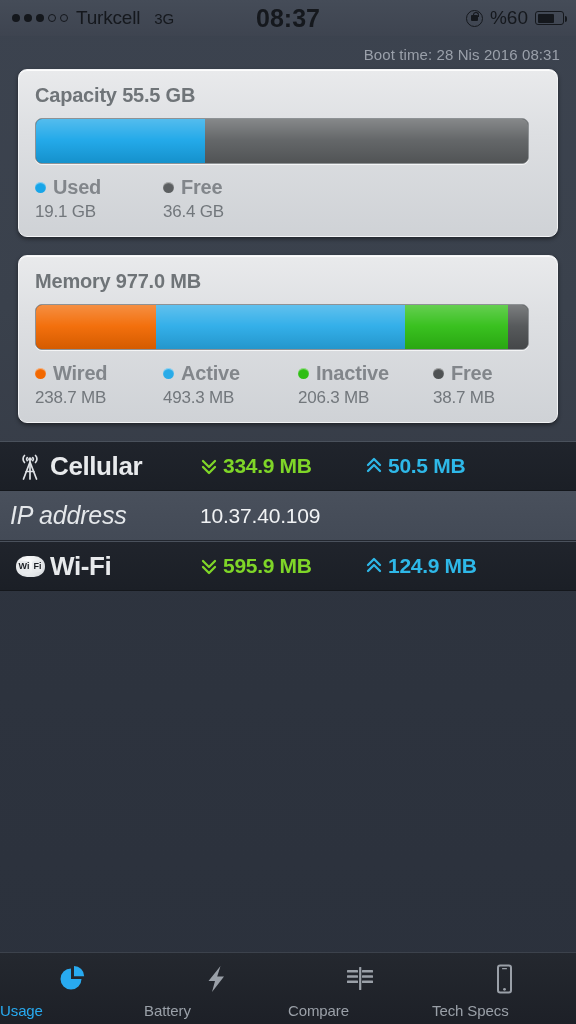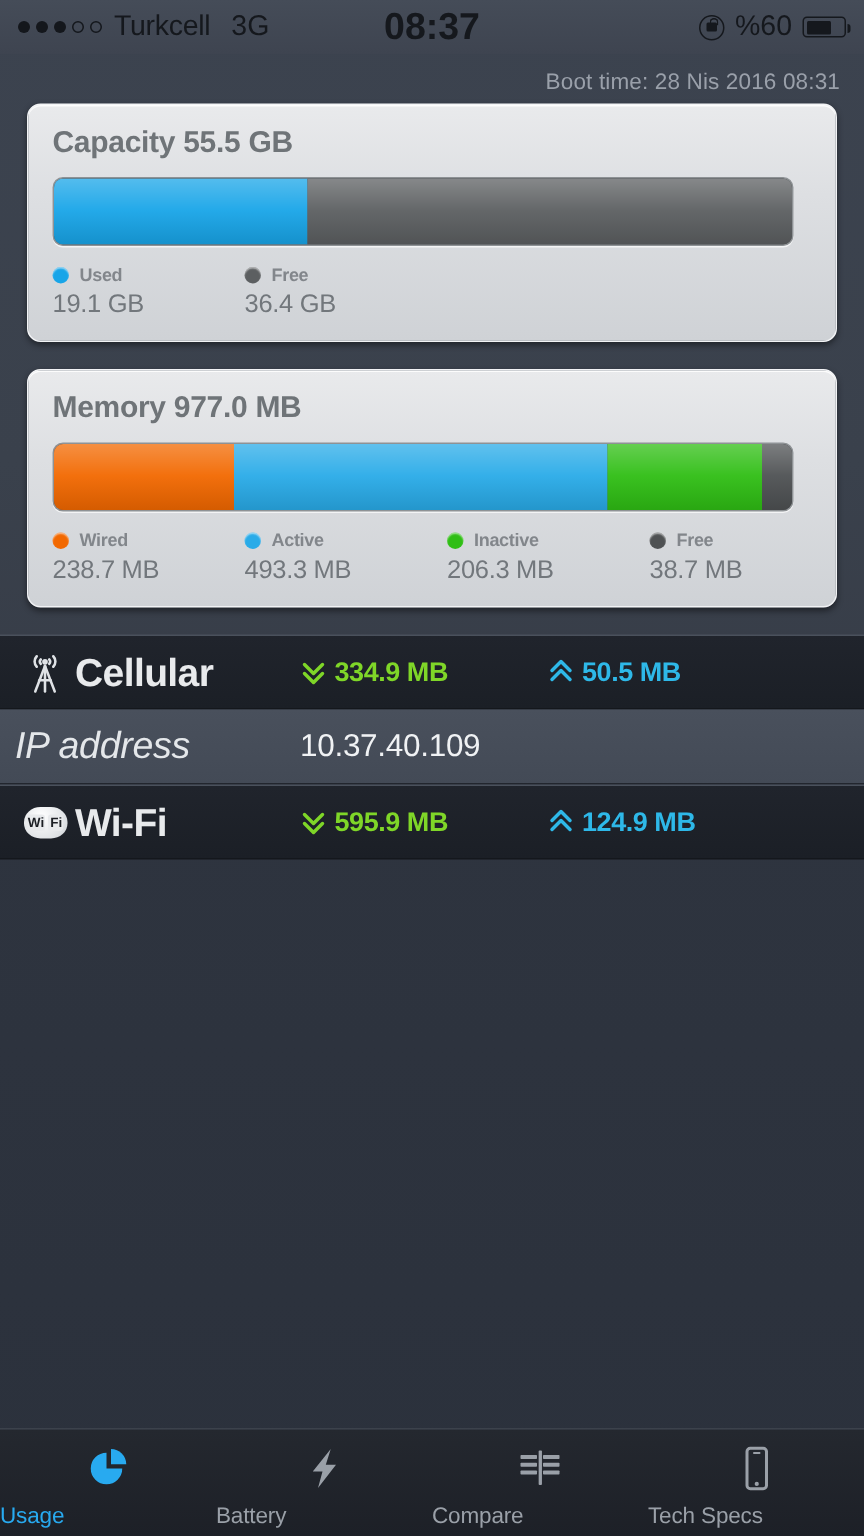--- a/index.html
+++ b/index.html
@@ -23,21 +23,21 @@
     display:flex; align-items:center;
     color:#1a1d22;
     font-size:19px;
     padding:0 12px;
   }
   .sb-left{ display:flex; align-items:center; gap:8px; }
   .dots{ display:flex; align-items:center; gap:4px; }
   .dot{ width:8px;height:8px;border-radius:50%; background:#14171c; }
   .dot.hollow{ background:transparent; border:1.6px solid #14171c; width:8px;height:8px; }
   .carrier{ font-size:19px; letter-spacing:-0.2px; color:#15181d; }
-  .net{ font-size:19px; margin-left:6px; color:#15181d;}
+  .net{ font-size:15px; margin-left:6px; color:#15181d;}
   .sb-center{
     position:absolute; left:0; right:0; text-align:center;
     font-size:25px; font-weight:bold; color:#15181d; pointer-events:none;
   }
   .sb-right{ margin-left:auto; display:flex; align-items:center; gap:7px; }
   .rot-lock{
     width:17px;height:17px;border-radius:50%;border:1.6px solid #15181d;
     position:relative; display:inline-block;
   }
   .rot-lock:after{
@@ -83,21 +83,21 @@
   }
   .seg{ height:100%; position:relative; }
   .seg:after{
     content:""; position:absolute; inset:0;
     background:linear-gradient(180deg,rgba(255,255,255,.26) 0%,rgba(255,255,255,.05) 48%,rgba(0,0,0,.12) 100%);
   }
   .legend{ display:flex; margin-top:12px; }
   .legend-item{ display:flex; flex-direction:column; }
   .legend-top{ display:flex; align-items:center; gap:7px; }
   .lg-dot{ width:11px;height:11px;border-radius:50%; box-shadow:inset 0 1px 1px rgba(255,255,255,.55); }
-  .lg-label{ font-size:12px; color:#82868b; font-weight:bold; letter-spacing:-0.2px;}
+  .lg-label{ font-size:20px; color:#82868b; font-weight:bold; letter-spacing:-0.2px;}
   .lg-value{ font-size:17px; color:#72777c; margin-top:3px; letter-spacing:-0.2px;}
 
   
   .netrows{ margin-top:4px; }
   .row-net{
     height:50px; display:flex; align-items:center;
     background:linear-gradient(180deg,#20242c 0%,#1b1f26 100%);
     border-top:1px solid #4a515c;
     border-bottom:1px solid #14171c;
     padding-left:10px;
@@ -106,21 +106,21 @@
     height:50px; display:flex; align-items:center;
     background:linear-gradient(180deg,#49505c 0%,#434a56 100%);
     border-bottom:1px solid #22262e;
     padding-left:10px;
   }
   .net-icon{ width:40px; display:flex; align-items:center; justify-content:center; }
   .net-name{
     font-size:26px; font-weight:bold; color:#e8eaec;
     width:150px; letter-spacing:-0.4px;
   }
-  .stat{ display:flex; align-items:center; gap:5px; font-size:18px; font-weight:bold; letter-spacing:-0.3px;}
+  .stat{ display:flex; align-items:center; gap:5px; font-size:21px; font-weight:bold; letter-spacing:-0.3px;}
   .stat.down{ color:#7fd628; width:165px;}
   .stat.up{ color:#2eb8e8; }
   .ip-label{ font-size:25px; color:#e4e7ea; width:190px; letter-spacing:-0.2px;font-style:italic;}
   .ip-value{ font-size:21px; color:#f0f2f4; letter-spacing:-0.2px;}
 
   
   .wifi-badge{
     width:29px;height:21px;border-radius:11px/10px;
     background:radial-gradient(circle at 40% 30%, #ffffff 0%, #dfe2e5 70%, #c9ccd0 100%);
     display:flex;align-items:center;justify-content:center;gap:2px;

